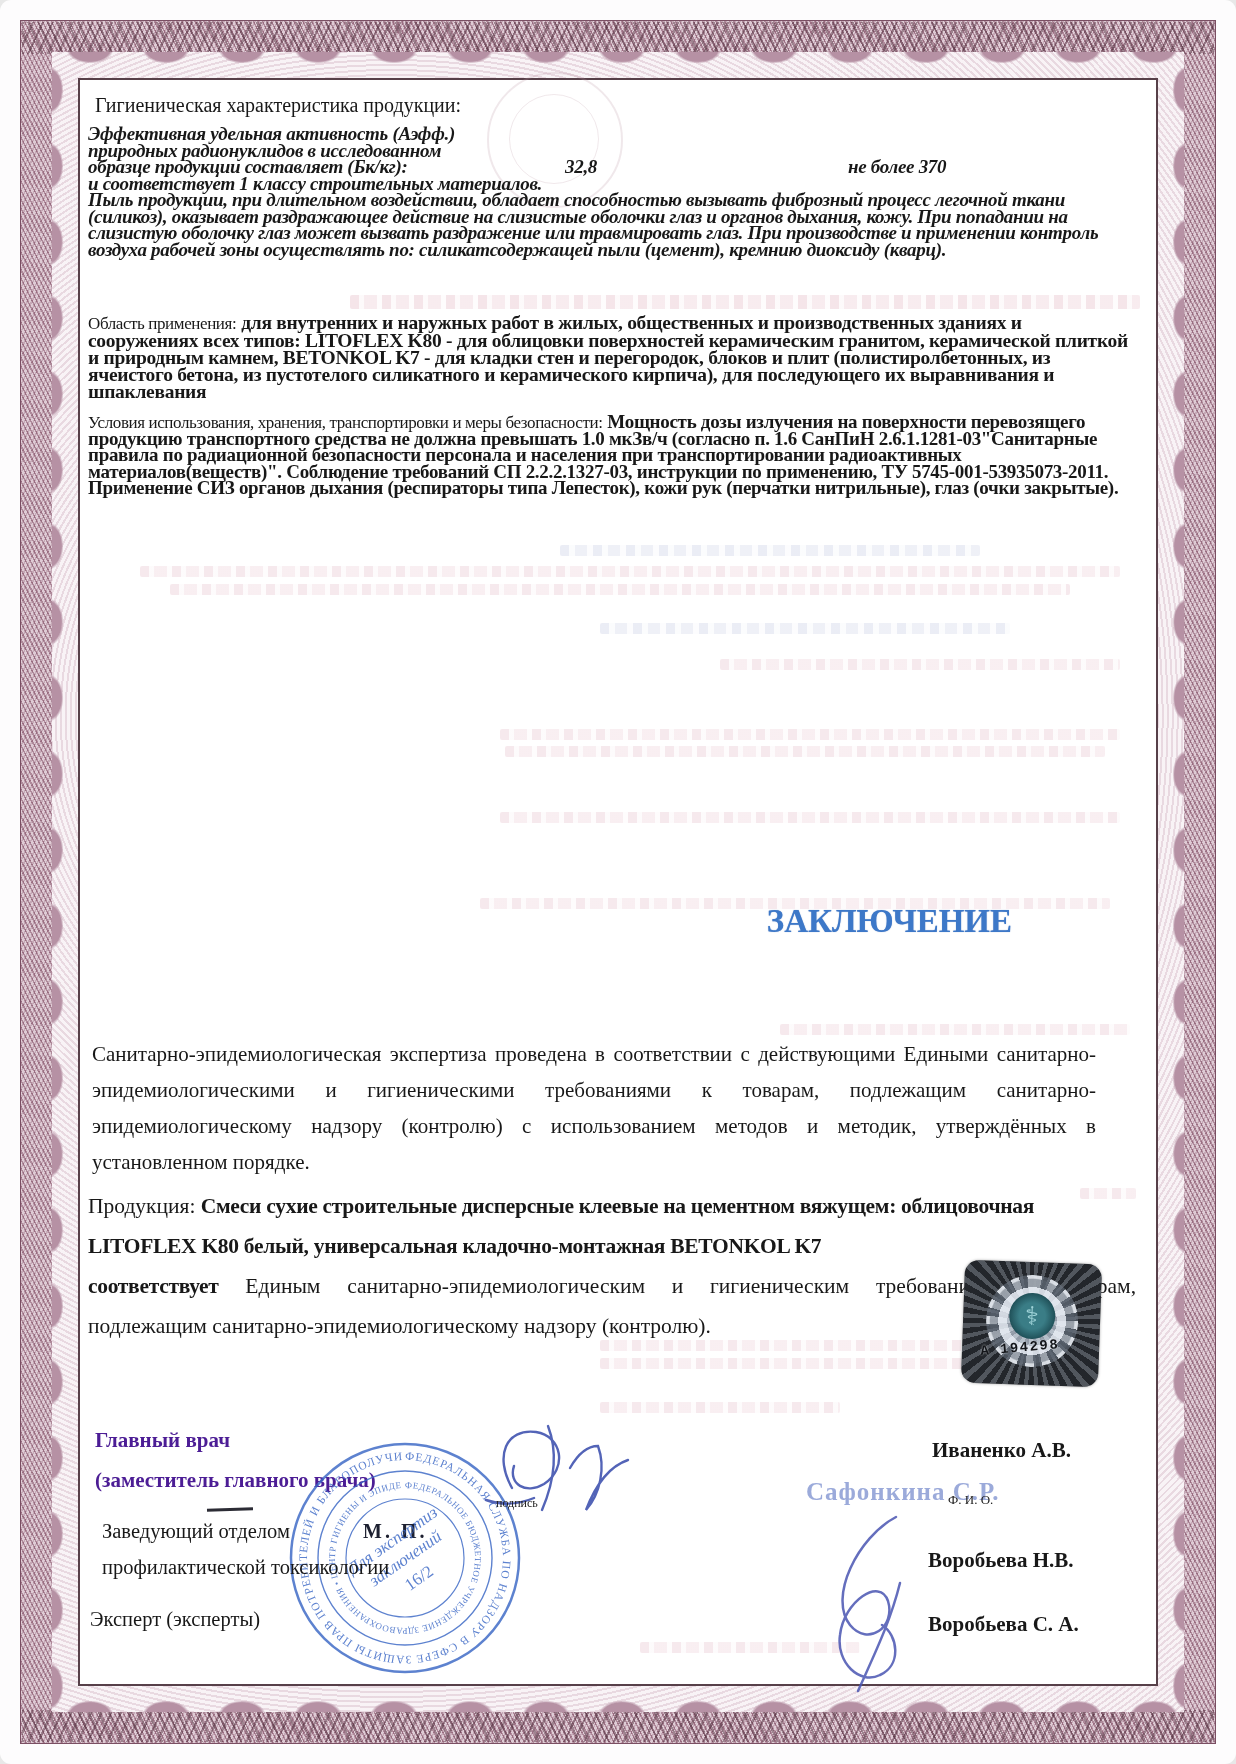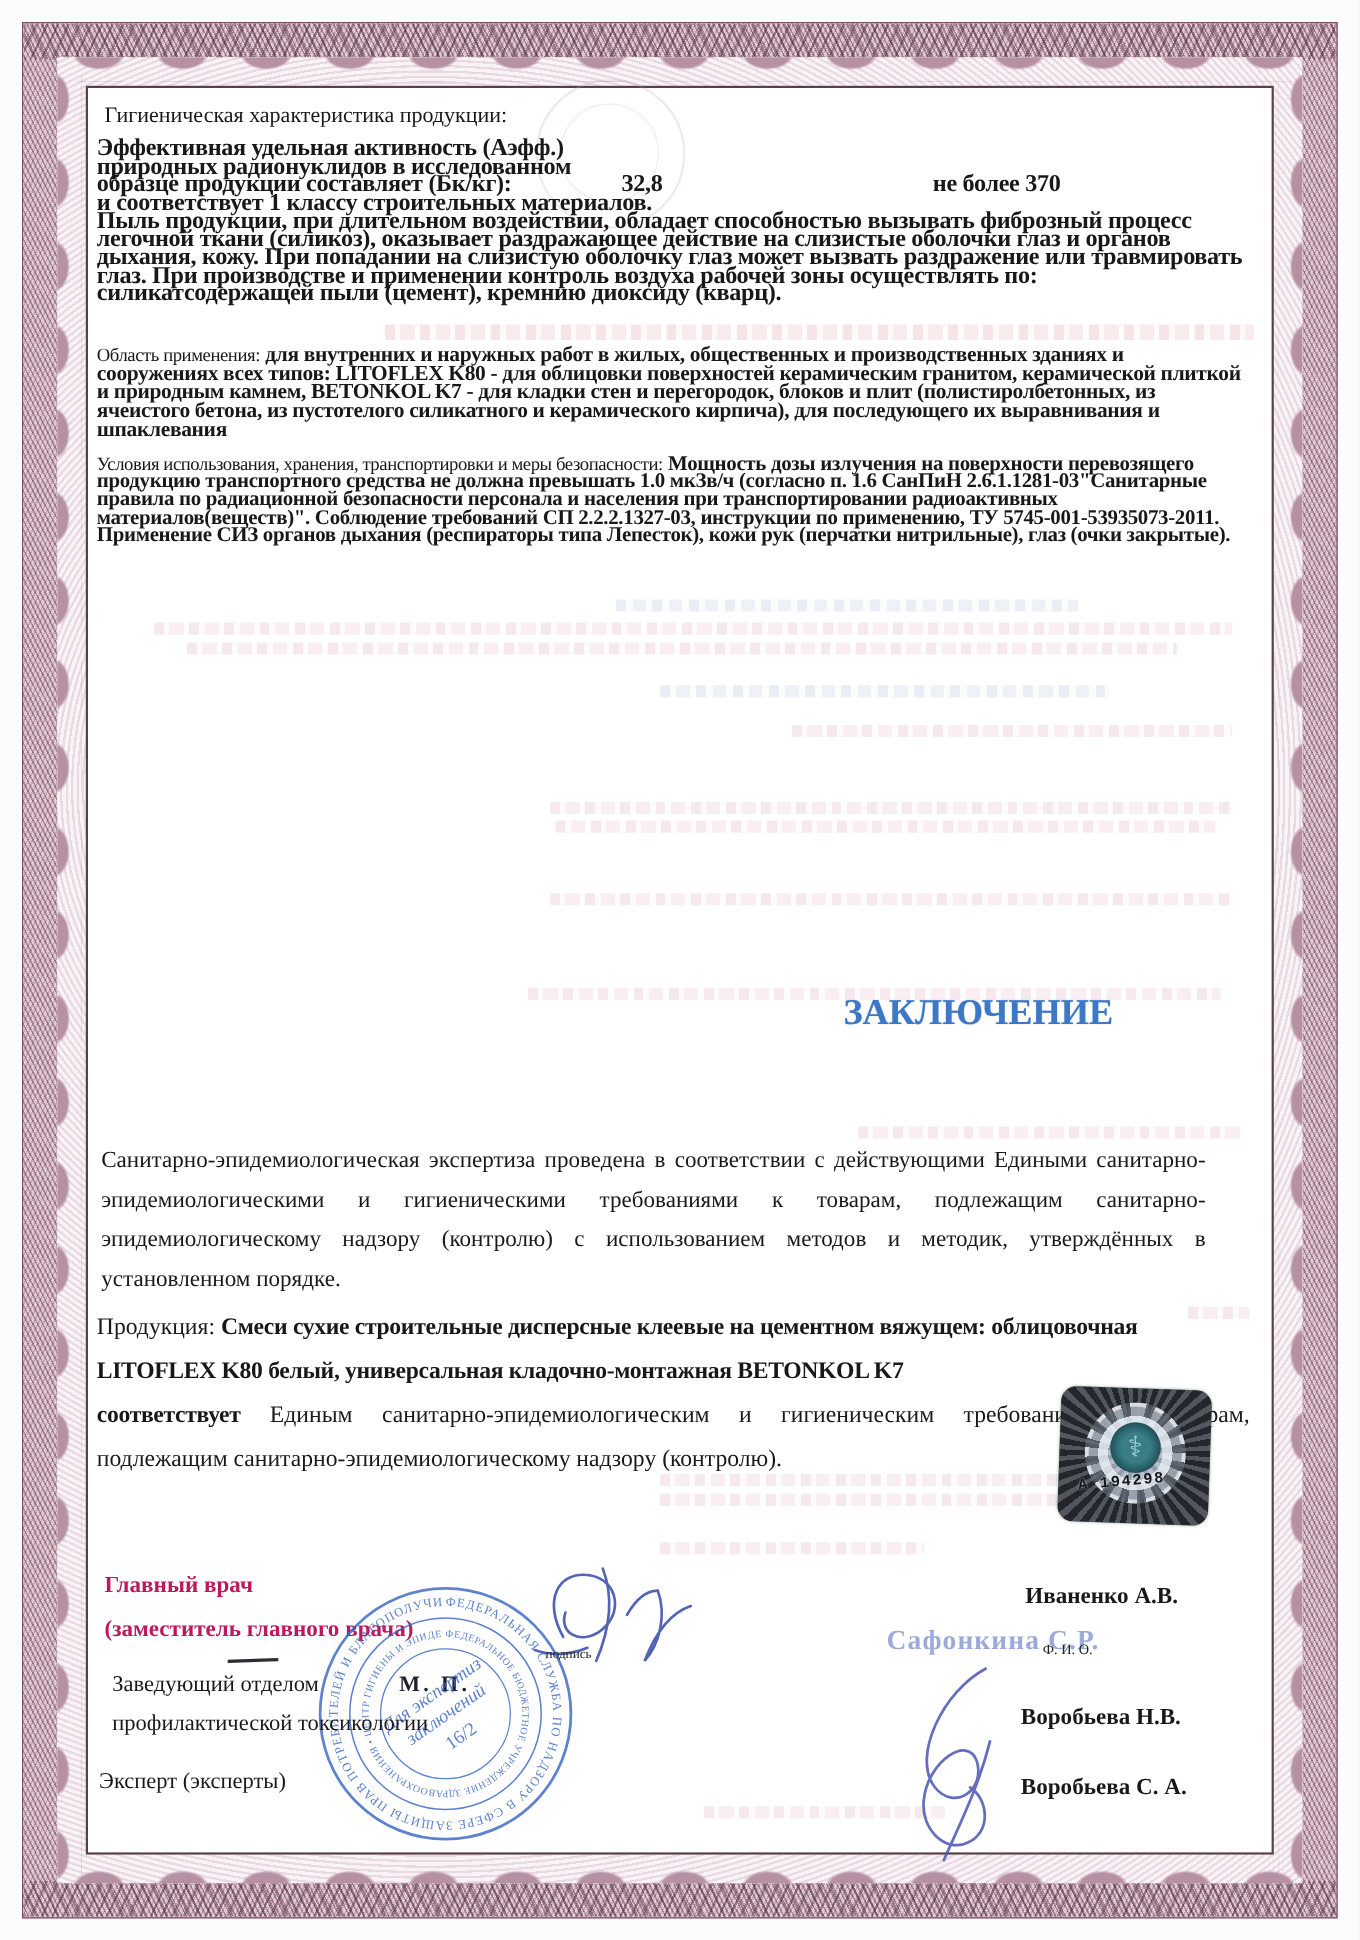--- a/index.html
+++ b/index.html
@@ -1,17 +1,17 @@
 <!DOCTYPE html>
 <html><head>
 <meta charset="utf-8">
 <style>
   html,body{margin:0;padding:0;background:#e8e8e8;}
   .page{position:relative;width:1236px;height:1764px;background:#fdfcfd;overflow:hidden;
-        font-family:"Liberation Serif","DejaVu Serif",serif;color:#181818;}
+        font-family:"Liberation Serif","DejaVu Serif",serif;color:#181818;border-radius:11px;}
   
   .frame-band{position:absolute;inset:20px;border:1px solid #7a4f63;
     background:
       repeating-linear-gradient(63deg, rgba(146,100,120,.55) 0 1.5px, rgba(240,228,234,.45) 1.5px 4px),
       repeating-linear-gradient(-63deg, rgba(146,100,120,.55) 0 1.5px, rgba(240,228,234,.45) 1.5px 4px),
       #b691a4;}
   .zig{position:absolute;left:22px;right:22px;height:32px;
     background:
       repeating-linear-gradient(115deg, rgba(80,45,60,.45) 0 2px, transparent 2px 9px),
       repeating-linear-gradient(65deg, rgba(80,45,60,.45) 0 2px, transparent 2px 9px);}
@@ -39,34 +39,34 @@
     background:repeating-linear-gradient(90deg, rgba(205,125,148,.40) 0 9px, rgba(205,125,148,.08) 9px 14px,
                rgba(205,125,148,.30) 14px 27px, rgba(205,125,148,.05) 27px 32px);}
   .ghost.blue{background:repeating-linear-gradient(90deg, rgba(120,135,190,.35) 0 9px, rgba(120,135,190,.06) 9px 15px,
                rgba(120,135,190,.28) 15px 27px, rgba(120,135,190,.05) 27px 33px);}
   .wm-circle{position:absolute;border-radius:50%;border:2px solid rgba(185,150,165,.22);}
   
   .abs{position:absolute;}
   .b{font-weight:bold;letter-spacing:-0.3px;}
   .doc-title{left:95px;top:94px;font-size:20px;}
   .block{left:88px;width:1048px;}
-  .radio{top:126px;font-size:22px;line-height:16.5px;}
+  .radio{top:126px;font-size:19px;line-height:16.5px;font-style:italic;}
   .radio .val{position:absolute;left:477px;top:33px;}
   .radio .lim{position:absolute;left:760px;top:33px;}
   .app{top:314px;font-size:19.5px;line-height:17px;}
   .cond{top:414px;font-size:19px;line-height:16.2px;}
   .lbl-inline{font-weight:normal;font-size:17px;letter-spacing:-0.4px;}
   .info{top:536px;font-size:19px;line-height:21px;}
   .concl-head{left:88px;top:903px;width:924px;text-align:right;font-size:33px;font-weight:bold;
     color:#3d78c8;text-shadow:0 0 1px rgba(45,90,170,.5);}
   .expertise{top:1036px;left:92px;width:1004px;font-size:21px;line-height:36px;text-align:justify;}
   .product{top:1186px;left:88px;width:1048px;font-size:21.5px;line-height:40px;}
   .jline{text-align:justify;text-align-last:justify;}
   
-  .maroon{color:#be185d;font-weight:bold;font-size:21px;}
+  .maroon{color:#4c1d95;font-weight:bold;font-size:21px;}
   .sig-name{font-weight:bold;font-size:21px;}
   .small-cap{font-size:13px;color:#222;}
   .facsimile{color:rgba(72,100,188,.55);font-weight:bold;font-size:25px;letter-spacing:1px;filter:blur(.4px);}
   .dash{position:absolute;left:207px;top:1508px;width:46px;height:3px;background:#2c2c35;transform:rotate(-2deg);}
   .stamp-wrap{position:absolute;left:285px;top:1438px;width:240px;height:240px;opacity:.82;}
   .mp-print{position:absolute;left:363px;top:1520px;font-size:20px;font-weight:bold;color:#1d2030;letter-spacing:3px;}
   
   .hologram{position:absolute;left:963px;top:1262px;width:137px;height:123px;border-radius:14px;
     background:#23262b;transform:rotate(2deg);overflow:hidden;box-shadow:0 0 3px rgba(0,0,0,.35);}
   .holo-rays{position:absolute;inset:0;

